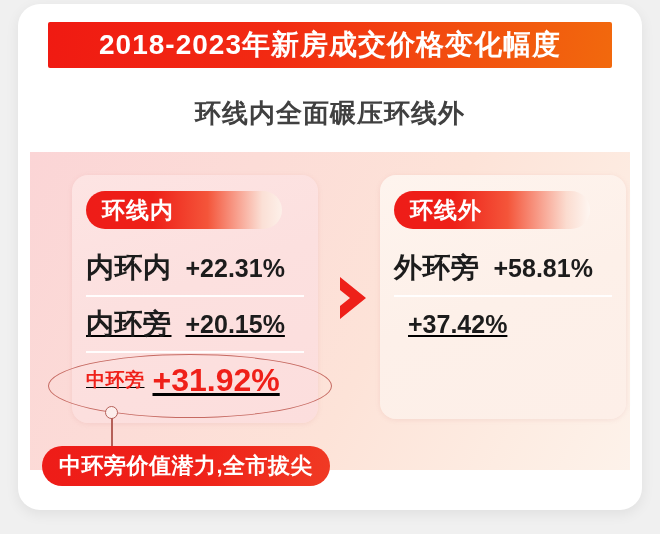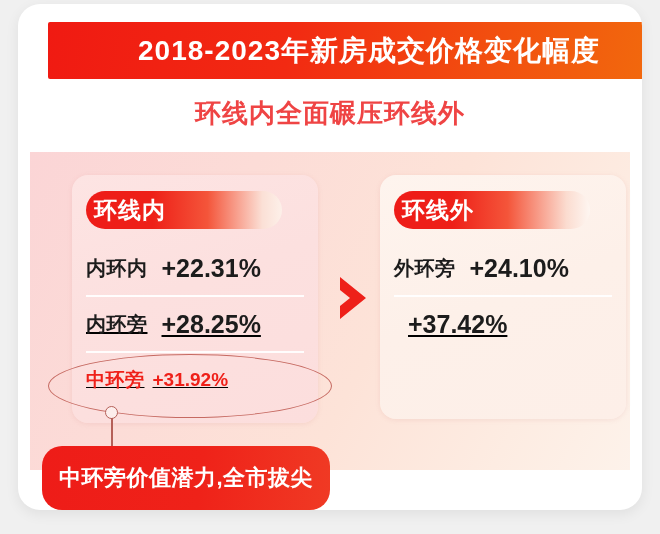--- a/index.html
+++ b/index.html
@@ -25,45 +25,44 @@
     box-shadow: 0 4px 14px rgba(0,0,0,0.07);
     overflow: hidden;
   }
 
   
   .title-banner {
     position: absolute;
     left: 30px;
     top: 18px;
     width: 564px;
-    height: 57px;
+    height: 46px;
     border-radius: 2px;
     background: linear-gradient(100deg, #f01a12 0%, #f22a12 40%, #f2500f 74%, #f2690d 100%);
     display: flex;
     align-items: center;
     justify-content: center;
-    padding-left: 39px;
   }
   .title-text {
     color: #ffffff;
     font-size: 28px;
     font-weight: bold;
     letter-spacing: 1px;
     line-height: 1;
     white-space: nowrap;
   }
 
   
   .subtitle {
     position: absolute;
     left: 0;
     top: 93px;
     width: 624px;
     text-align: center;
-    color: #ef4444;
+    color: #404040;
     font-size: 26px;
     font-weight: bold;
     letter-spacing: 1px;
     line-height: 1.3;
   }
 
   
   .stage {
     position: absolute;
     left: 12px;
@@ -106,21 +105,21 @@
     background: linear-gradient(90deg, #ee1c18 0%, #ee2018 34%, #f4553a 62%, #fbe0d6 90%, #fdf0e9 100%);
   }
   .badge-right {
     background: linear-gradient(90deg, #ee1c18 0%, #ee2018 30%, #f4553a 58%, #fbdcd0 88%, #fef6f1 100%);
   }
   .badge-text {
     color: #ffffff;
     font-size: 23px;
     font-weight: bold;
     letter-spacing: 1px;
-    padding-left: 8px;
+    padding-left: 16px;
     line-height: 1;
     white-space: nowrap;
   }
 
   
   .rows {
     position: absolute;
     left: 14px;
     top: 66px;
     width: 218px;
@@ -130,38 +129,38 @@
     display: flex;
     align-items: center;
     white-space: nowrap;
   }
   .row + .row {
     border-top: 2px solid rgba(255,255,255,0.92);
     text-decoration: underline;
   }
   .row-label {
     color: #1c1c1c;
-    font-size: 20px;
+    font-size: 28px;
     font-weight: bold;
     letter-spacing: 0.5px;
   }
   .row-value {
     color: #1c1c1c;
     font-size: 25px;
     font-weight: bold;
     margin-left: 14px;
   }
 
   
   .row-highlight .row-label,
   .row-highlight .row-value {
     color: #ef2019;
   }
   .row-highlight .row-label { font-size: 19px; }
-  .row-highlight .row-value { font-size: 19px; margin-left: 8px; }
+  .row-highlight .row-value { font-size: 32px; margin-left: 8px; }
 
   
   .ellipse {
     position: absolute;
     left: 18px;
     top: 202px;
     width: 282px;
     height: 62px;
     border: 1.6px solid #c66a62;
     border-radius: 50%;
@@ -197,21 +196,21 @@
     height: 32px;
     background: #b56058;
   }
 
   
   .callout {
     position: absolute;
     left: 24px;
     top: 442px;
     height: 40px;
-    padding: 12px 17px;
+    padding: 0 17px;
     border-radius: 20px;
     background: linear-gradient(95deg, #ee1c18 0%, #ef2219 55%, #f03a24 100%);
     display: flex;
     align-items: center;
   }
   .callout-text {
     color: #ffffff;
     font-size: 22px;
     font-weight: bold;
     letter-spacing: 0.5px;
@@ -236,37 +235,37 @@
       <div class="badge">
         <span class="badge-text">环线内</span>
       </div>
       <div class="rows">
         <div class="row">
           <span class="row-label">内环内</span>
           <span class="row-value">+22.31%</span>
         </div>
         <div class="row">
           <span class="row-label">内环旁</span>
-          <span class="row-value">+28.25%</span>
+          <span class="row-value">+20.15%</span>
         </div>
         <div class="row row-highlight">
           <span class="row-label">中环旁</span>
           <span class="row-value">+31.92%</span>
         </div>
       </div>
     </div>
 
     <div class="card card-right">
       <div class="badge badge-right">
         <span class="badge-text">环线外</span>
       </div>
       <div class="rows">
         <div class="row">
           <span class="row-label">外环旁</span>
-          <span class="row-value">+24.10%</span>
+          <span class="row-value">+58.81%</span>
         </div>
         <div class="row">
           <span class="row-value">+37.42%</span>
         </div>
       </div>
     </div>
 
     <div class="gt-mark">
       <svg width="38" height="48" viewBox="0 0 38 48" aria-hidden="true">
         <path d="M6 3 L32 24 L6 45 L6 32 L16 24 L6 16 Z" fill="#ee2019"></path>

